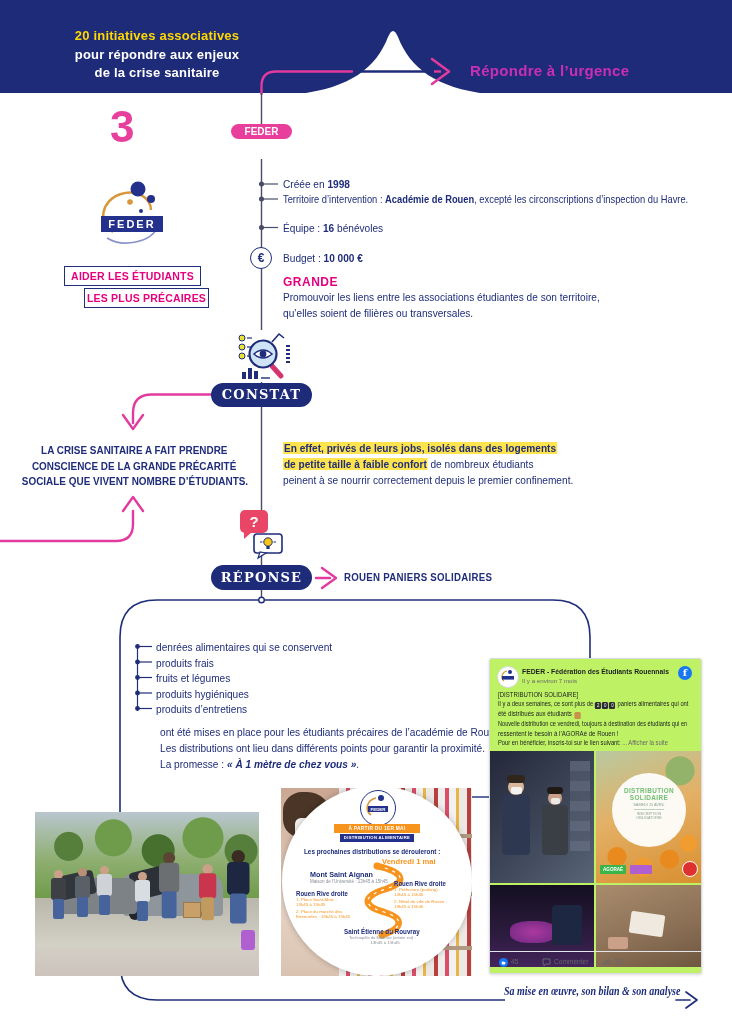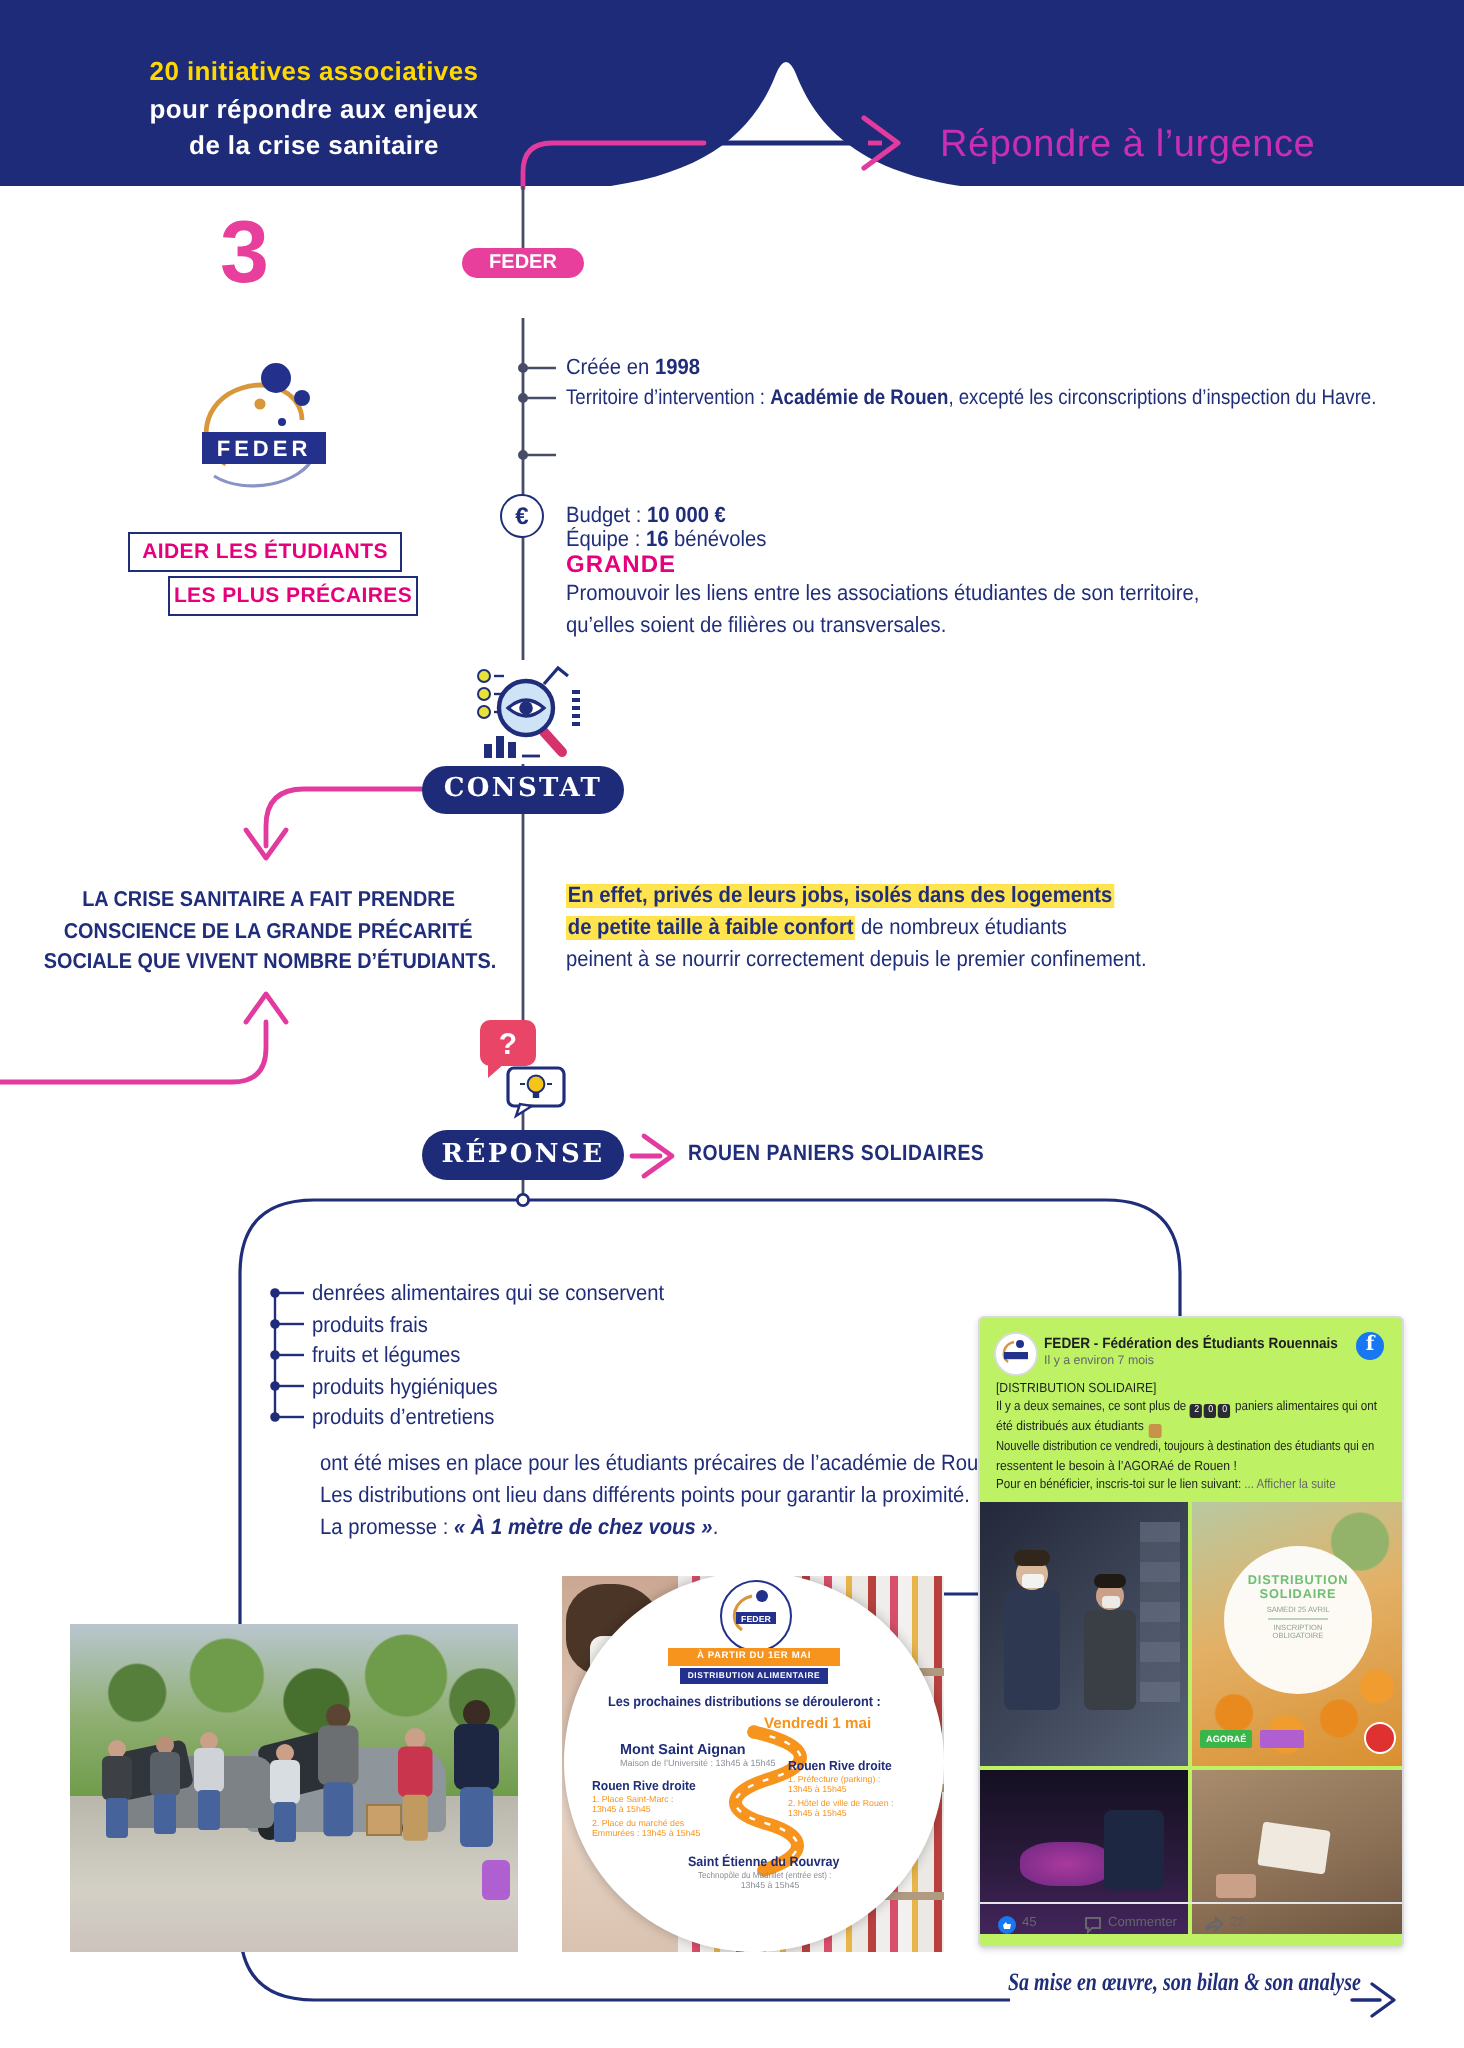--- a/index.html
+++ b/index.html
@@ -9,21 +9,21 @@
   .nw{white-space:nowrap;display:inline-block;}
   .cx95{transform:scaleX(.95);transform-origin:0 50%;}
   .cx92{transform:scaleX(.92);transform-origin:0 50%;}
   .cx88{transform:scaleX(.88);transform-origin:0 50%;}
   .cx85{transform:scaleX(.85);transform-origin:0 50%;}
   .cx80{transform:scaleX(.80);transform-origin:0 50%;}
   .cxc{transform:scaleX(.92);transform-origin:50% 50%;}
   
   #band{left:0;top:0;width:732px;height:93px;background:#1e2b78;}
   .hline{width:230px;text-align:center;font-weight:bold;font-size:13px;letter-spacing:.2px;}
-  #tagline{color:#c92fb4;font-weight:normal;font-size:19px;letter-spacing:.3px;}
+  #tagline{color:#c92fb4;font-weight:bold;font-size:15px;letter-spacing:.3px;}
   
   .navpill{background:#1e2b78;border-radius:13px;color:#fff;text-align:center;
            font-family:"DejaVu Serif",serif;font-weight:bold;letter-spacing:1.2px;font-size:13px;}
   .pinkpill{background:#e83e9c;color:#fff;text-align:center;border-radius:10px;}
   .goalpill{background:#fff;border:1.6px solid #1f2d7a;border-radius:0;color:#e6007e;
             font-weight:bold;font-size:10.5px;text-align:center;letter-spacing:.2px;}
   .bodytxt{font-size:11px;color:#1f2d7a;}
   b.hl{background:#ffe44d;padding:0 1px;}
   .sqdigit{display:inline-block;width:7px;height:7px;background:#2b2b33;color:#fff;font-size:5px;
            line-height:7px;text-align:center;border-radius:1.5px;margin:0 .5px;vertical-align:-1px;}
@@ -127,21 +127,21 @@
     <circle cx="48" cy="31" r="2" fill="#23308c"></circle>
     <rect x="8" y="36" width="62" height="16" fill="#23308c"></rect>
     <text x="39" y="48" text-anchor="middle" fill="#ffffff" font-size="11" font-weight="bold" letter-spacing="2" font-family="Liberation Sans,sans-serif">FEDER</text>
   </svg>
 
   <div class="abs goalpill" style="left:64px;top:266px;width:135px;height:18px;line-height:18px;">AIDER LES ÉTUDIANTS</div>
   <div class="abs goalpill" style="left:84px;top:288px;width:123px;height:18px;line-height:18px;">LES PLUS PRÉCAIRES</div>
 
   <div class="abs bodytxt" style="left:283px;top:178px;"><span class="nw cx92"><span>Créée en </span><b>1998</b><span></span></span></div>
   <div class="abs bodytxt" style="left:283px;top:193px;"><span class="nw cx88" style="font-size:10.6px;"><span>Territoire d’intervention : </span><b>Académie de Rouen</b><span>, excepté les circonscriptions d’inspection du Havre.</span></span></div>
-  <div class="abs bodytxt" style="left:283px;top:221.5px;margin-top:42px;"><span class="nw cx92"><span>Équipe : </span><b>16</b><span> bénévoles</span></span></div>
+  <div class="abs bodytxt" style="left:283px;top:221.5px;"><span class="nw cx92"><span>Équipe : </span><b>16</b><span> bénévoles</span></span></div>
   <div class="abs bodytxt" style="left:283px;top:251.5px;"><span class="nw cx92"><span>Budget : </span><b>10 000 €</b></span></div>
 
   <div class="abs" style="left:250px;top:247px;width:20px;height:20px;background:#fff;border:1.6px solid #1f2d7a;border-radius:50%;text-align:center;line-height:20px;font-size:12px;font-weight:bold;z-index:3;">€</div>
 
   <div class="abs" style="left:283px;top:275px;font-size:12px;font-weight:bold;color:#e6007e;letter-spacing:.5px;">GRANDE</div>
   <div class="abs bodytxt" style="left:283px;top:291px;"><span class="nw cx92">Promouvoir les liens entre les associations étudiantes de son territoire,</span></div>
   <div class="abs bodytxt" style="left:283px;top:307px;"><span class="nw cx92">qu’elles soient de filières ou transversales.</span></div>
 
   <svg class="abs" style="left:230px;top:328px;z-index:3;" width="64" height="56" viewBox="0 0 64 56">
     <rect x="4" y="2" width="56" height="52" fill="#ffffff"></rect>

